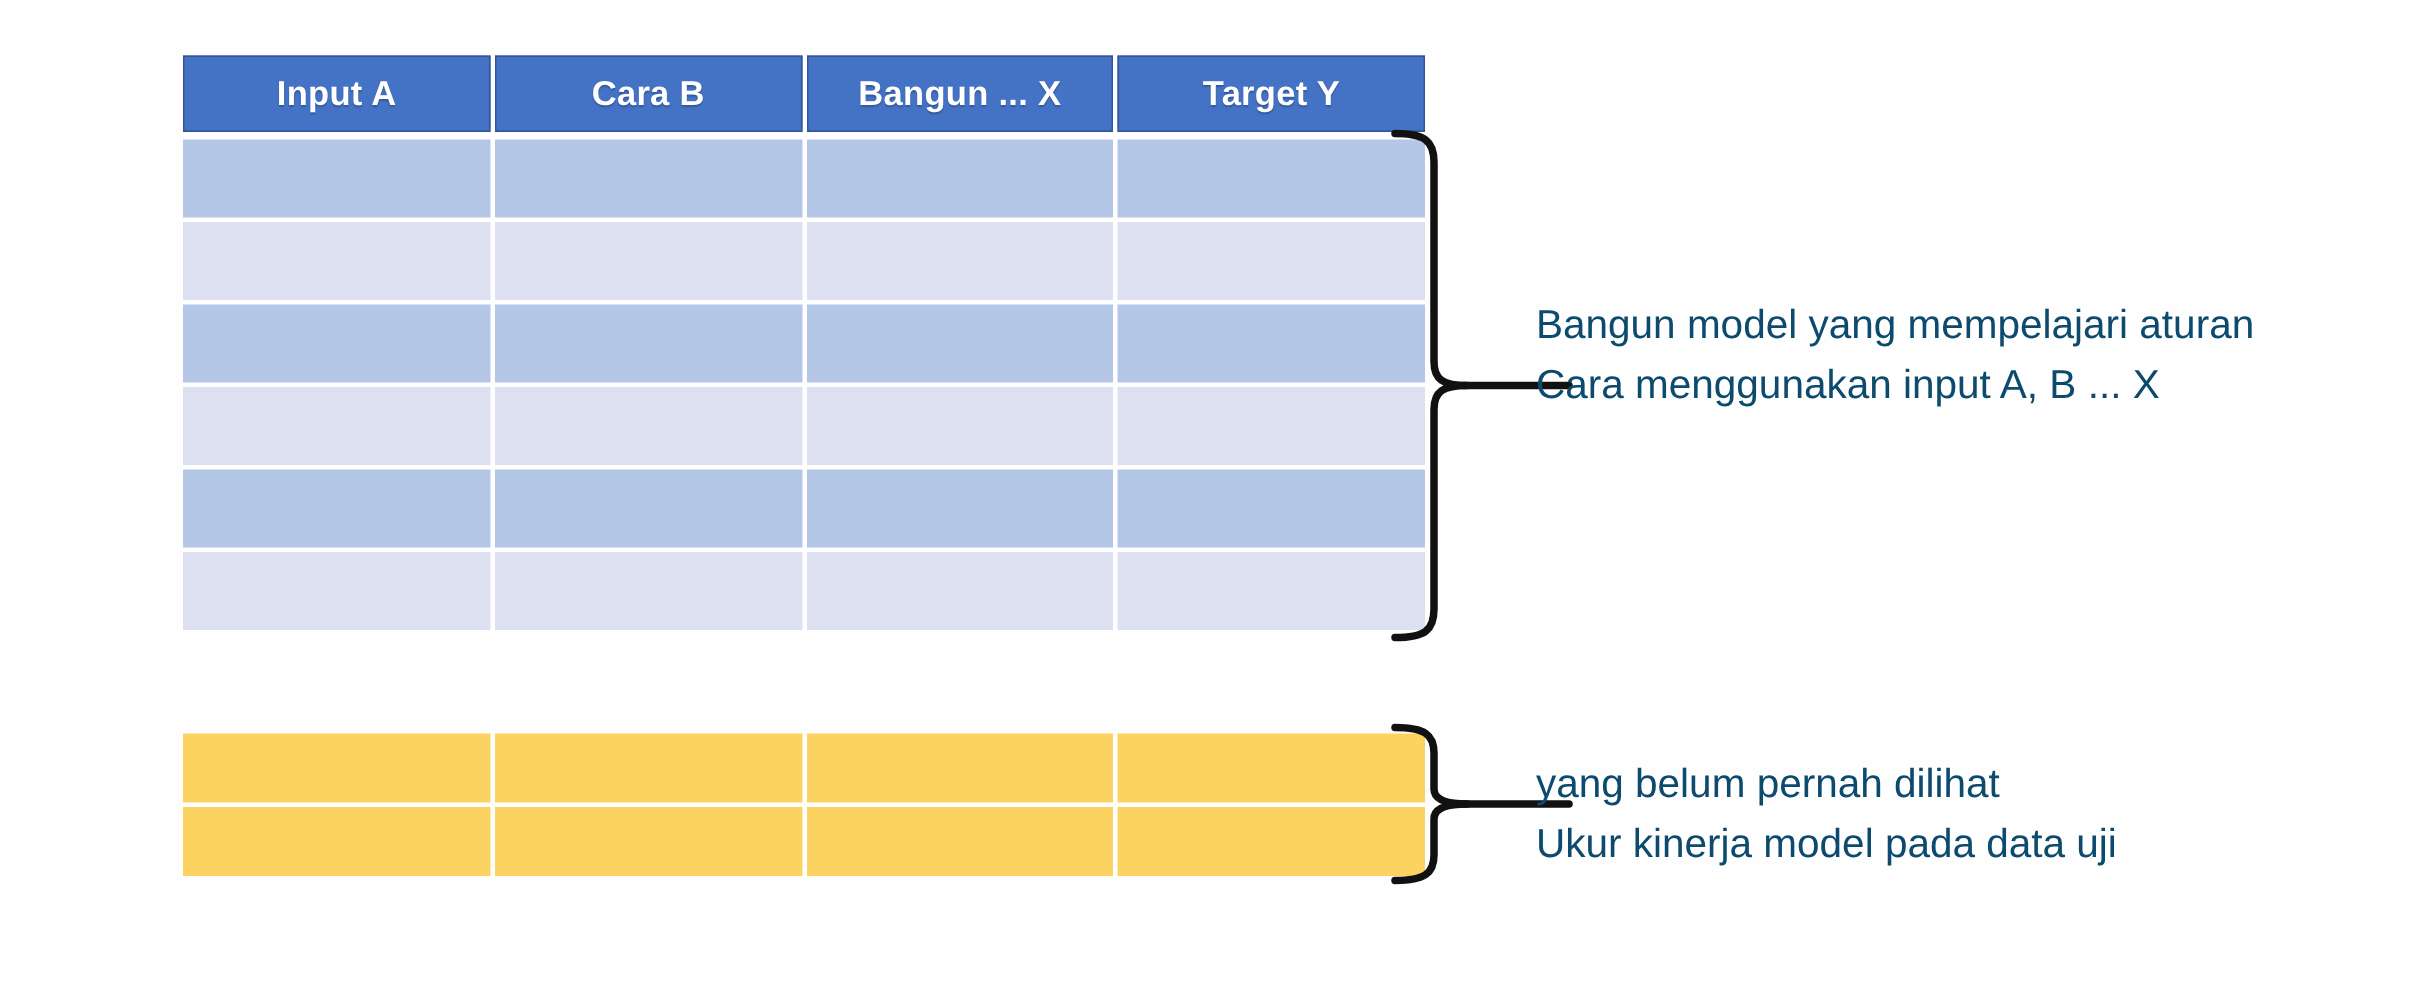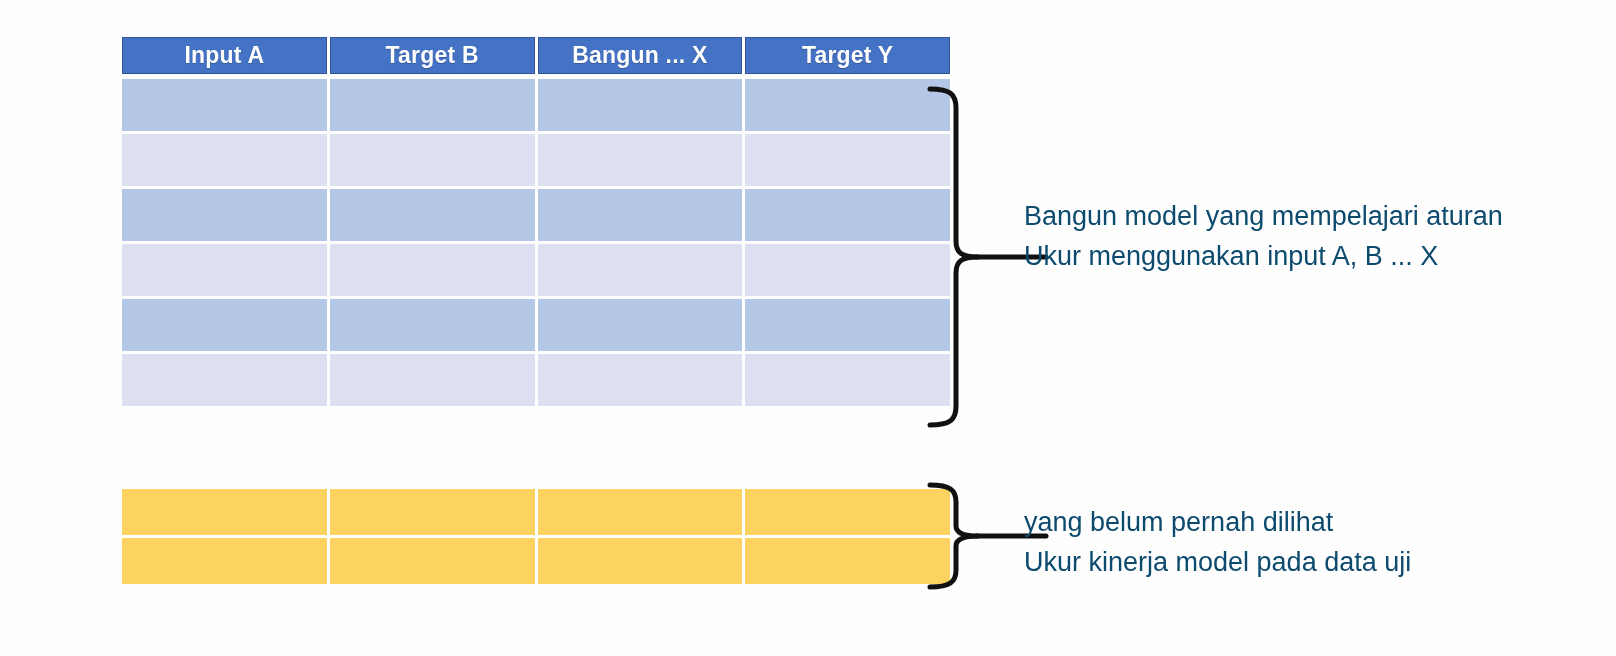--- a/index.html
+++ b/index.html
@@ -32,21 +32,21 @@
   .t-row {
     display: flex;
     width: 100%;
   }
   .t-cell {
     flex: 1 1 0;
     box-sizing: border-box;
   }
 
   
-  .head-row { height: 37px; align-items: flex-end; }
+  .head-row { height: 51px; align-items: flex-end; }
   .head-cell {
     background: #4472c4;
     border: 1px solid #2f5597;
     margin-right: 3px;
     display: flex;
     align-items: center;
     justify-content: center;
     color: #ffffff;
     font-size: 23px;
     font-weight: bold;
@@ -109,21 +109,21 @@
 </style>
 </head>
 <body>
 
 <div id="slide">
 
   <div class="train-table">
 
     <div class="t-row head-row">
       <div class="t-cell head-cell">Input A</div>
-      <div class="t-cell head-cell">Target B</div>
+      <div class="t-cell head-cell">Cara B</div>
       <div class="t-cell head-cell">Bangun ... X</div>
       <div class="t-cell head-cell">Target Y</div>
     </div>
 
     <div class="head-gap"></div>
 
     <div class="t-row body-row band-dark">
       <div class="t-cell body-cell"></div>
       <div class="t-cell body-cell"></div>
       <div class="t-cell body-cell"></div>
@@ -196,21 +196,21 @@
              L 28 88
              C 28 100, 22 105, 2 105" fill="none" stroke="#111111" stroke-width="5" stroke-linecap="round" stroke-linejoin="round"></path>
     <line x1="48" y1="54" x2="118" y2="54" stroke="#111111" stroke-width="5" stroke-linecap="round"></line>
   </svg>
 
   <div class="annot annot-train">
     <span class="line">
       <span>Bangun model yang mempelajari aturan</span>
     </span>
     <span class="line">
-      <span>Ukur menggunakan </span><b>input A, B ... X</b>
+      <span>Cara menggunakan </span><b>input A, B ... X</b>
     </span>
   </div>
 
   <div class="annot annot-test">
     <span class="line">
       <span>yang belum pernah dilihat</span>
     </span>
     <span class="line">
       <span>Ukur kinerja model pada data </span><b>uji</b>
     </span>

